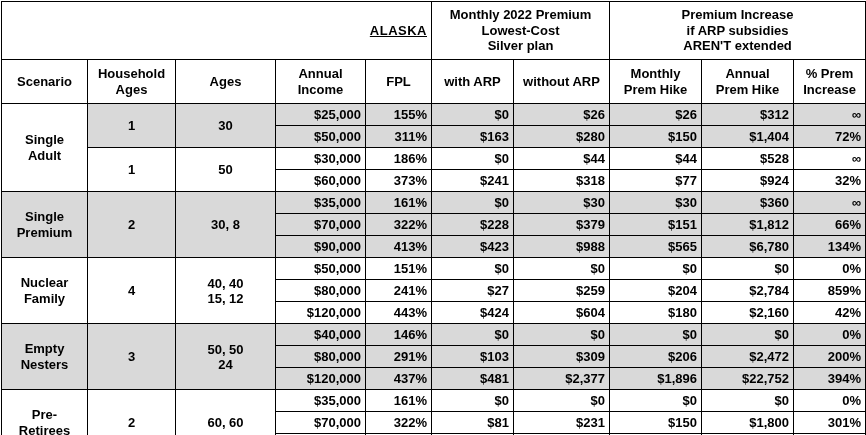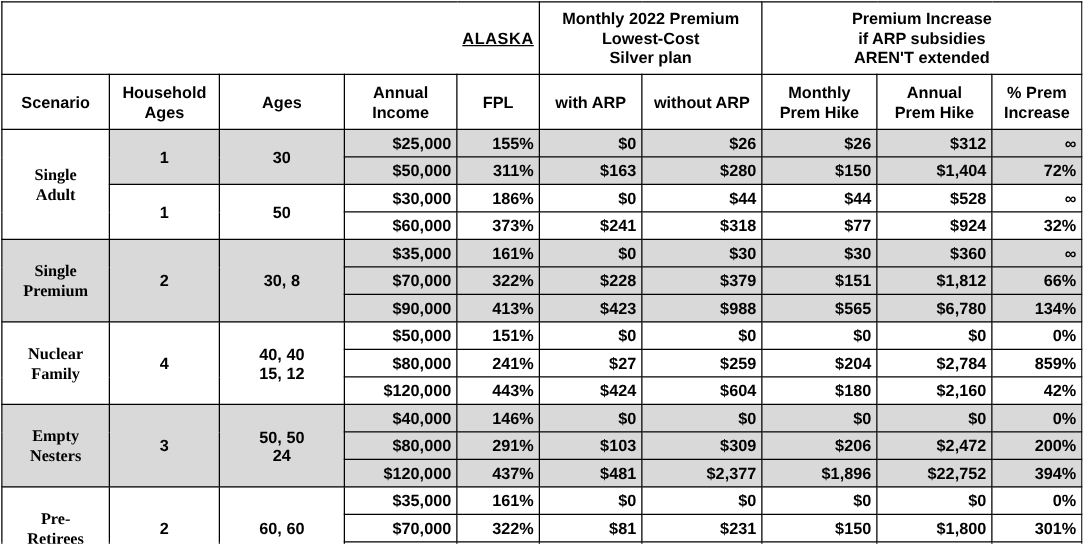--- a/index.html
+++ b/index.html
@@ -48,21 +48,20 @@
     font-weight: bold;
     line-height: 1.18;
     padding: 4px 2px;
     height: 44px;
   }
   .scenario {
     text-align: center;
     font-size: 14px;
     font-weight: bold;
     line-height: 1.2;
-    font-family: Liberation Serif, serif;
   }
   .center { text-align: center; }
   .shaded { background: #d9d9d9; }
   .num { text-align: right; font-size: 13px; }
   .rowcell { height: 22px; }
   .inf { font-size: 15px; }
   
   col.c0 { width: 86px; }
   col.c1 { width: 88px; }
   col.c2 { width: 100px; }

